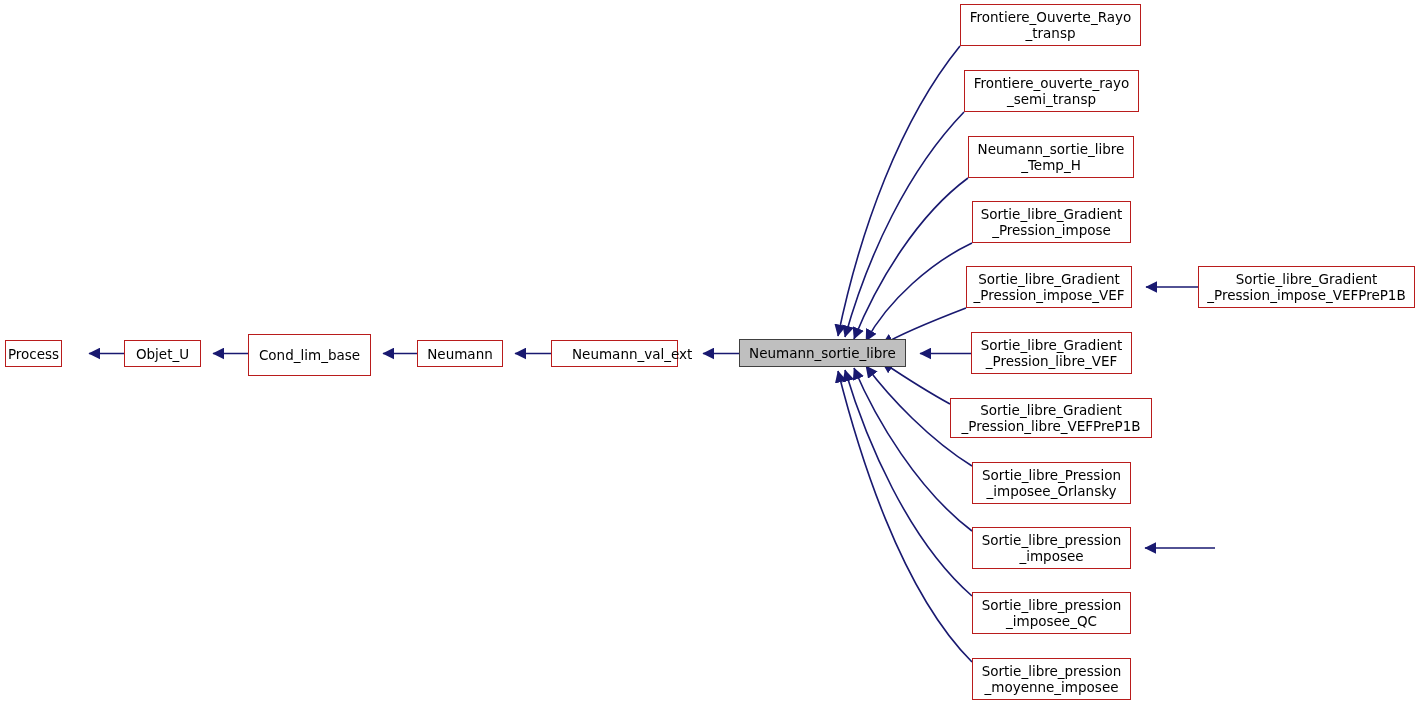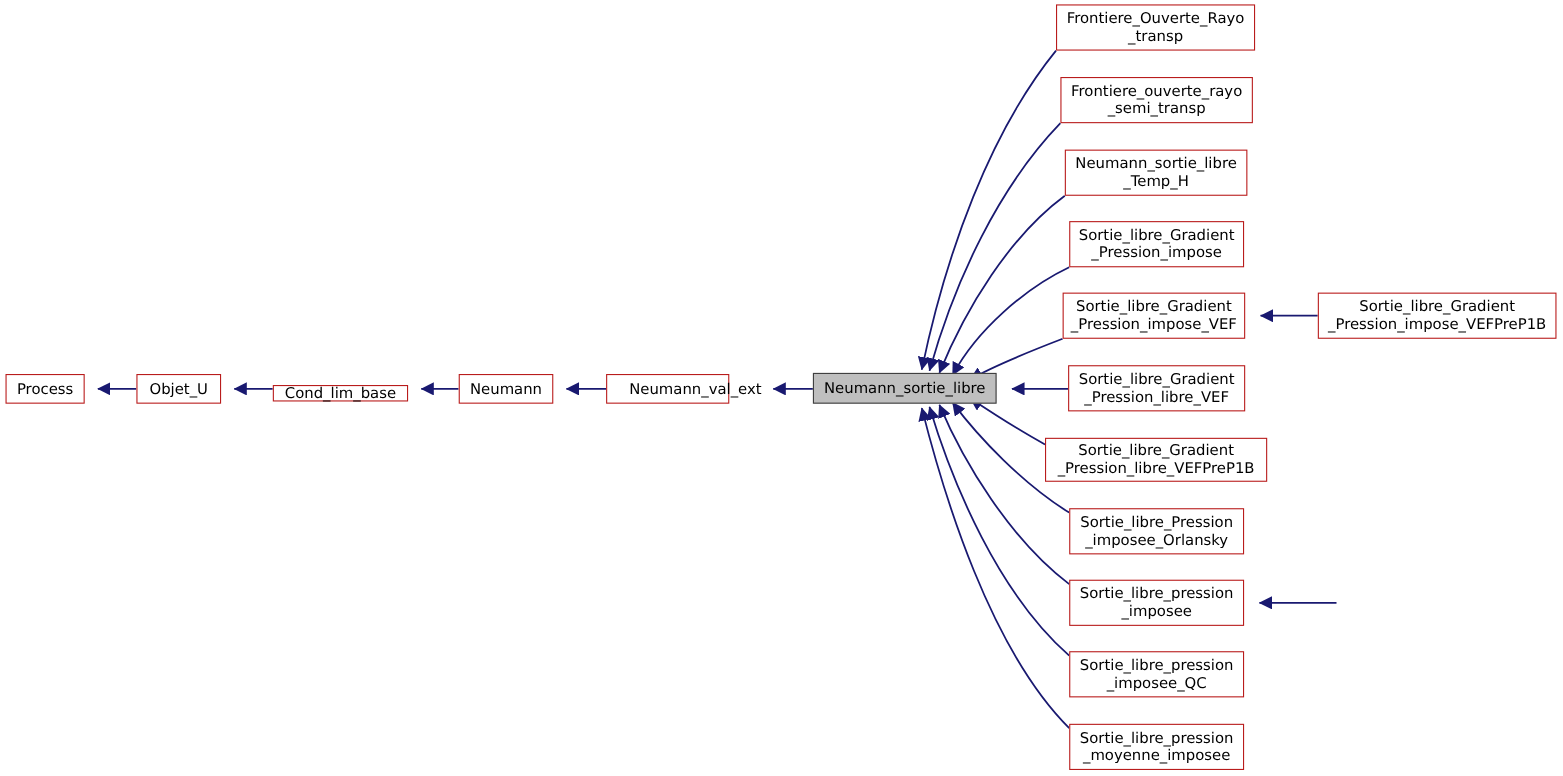--- a/index.html
+++ b/index.html
@@ -82,33 +82,33 @@
       <path d="M 972,466 C 930,440 890,398 866,366" marker-end="url(#arrow2)"></path>
       <path d="M 972,531 C 918,490 876,420 854,368" marker-end="url(#arrow2)"></path>
       <path d="M 972,596 C 908,540 866,440 845,370" marker-end="url(#arrow2)"></path>
       <path d="M 972,662 C 900,590 858,450 838,371" marker-end="url(#arrow2)"></path>
 
       <line x1="1198" y1="287" x2="1146" y2="287" marker-end="url(#arrow2)"></line>
       <line x1="1215" y1="548" x2="1145" y2="548" marker-end="url(#arrow2)"></line>
     </g>
   </svg>
 
-  <div class="node" style="left:5px;top:340px;width:72px;height:27px;">
+  <div class="node" style="left:5px;top:340px;width:57px;height:27px;">
     <span class="node-label">Process</span>
   </div>
   <div class="node" style="left:124px;top:340px;width:77px;height:27px;">
     <span class="node-label">Objet_U</span>
   </div>
-  <div class="node" style="left:248px;top:350px;width:123px;height:15px;align-items:center;">
+  <div class="node" style="left:248px;top:334px;width:123px;height:42px;align-items:center;">
     <span class="node-label">Cond_lim_base</span>
   </div>
   <div class="node" style="left:417px;top:340px;width:86px;height:27px;">
     <span class="node-label">Neumann</span>
   </div>
-  <div class="node" style="left:551px;top:340px;width:112px;height:27px;padding-left:20px;">
+  <div class="node" style="left:551px;top:340px;width:127px;height:27px;padding-left:20px;">
     <span class="node-label">Neumann_val_ext</span>
   </div>
 
   <div class="node current" style="left:739px;top:339px;width:167px;height:28px;">
     <span class="node-label">Neumann_sortie_libre</span>
   </div>
 
   <div class="node" style="left:960px;top:4px;width:181px;height:42px;">
     <span class="node-label">Frontiere_Ouverte_Rayo
 _transp</span>

